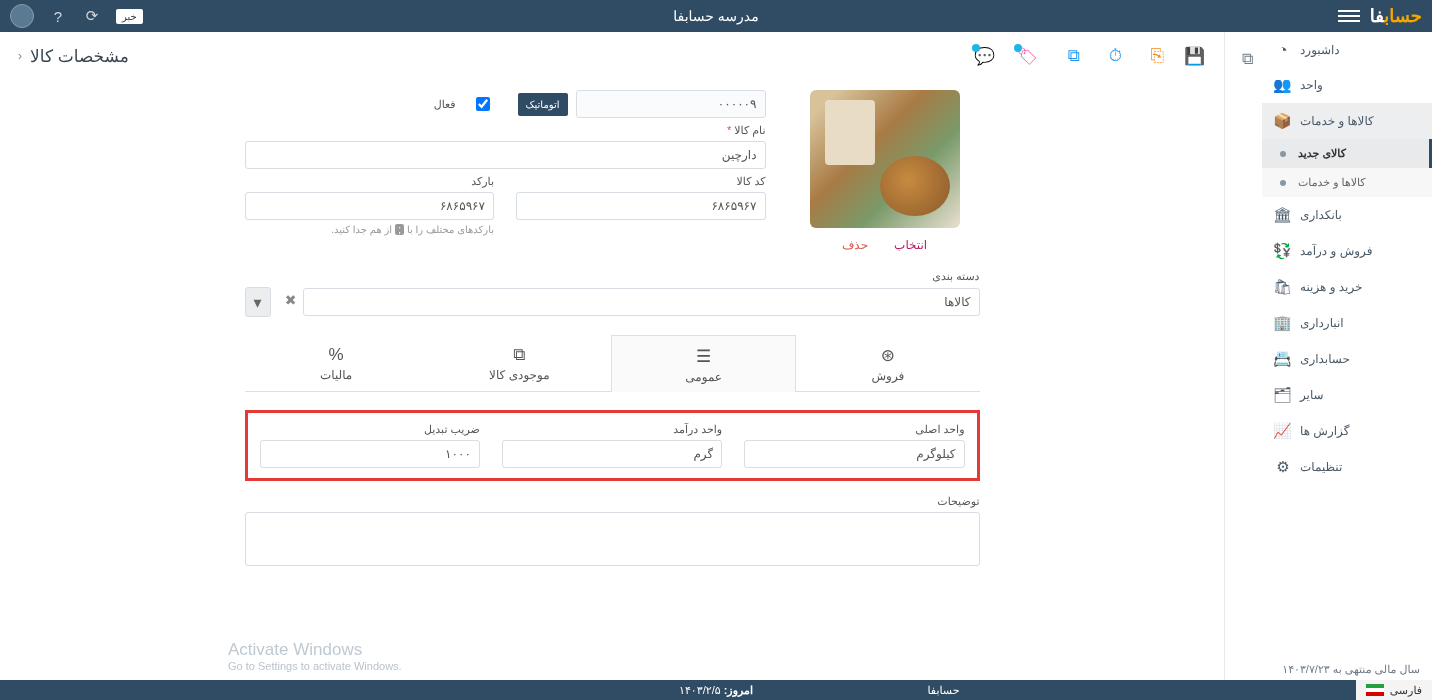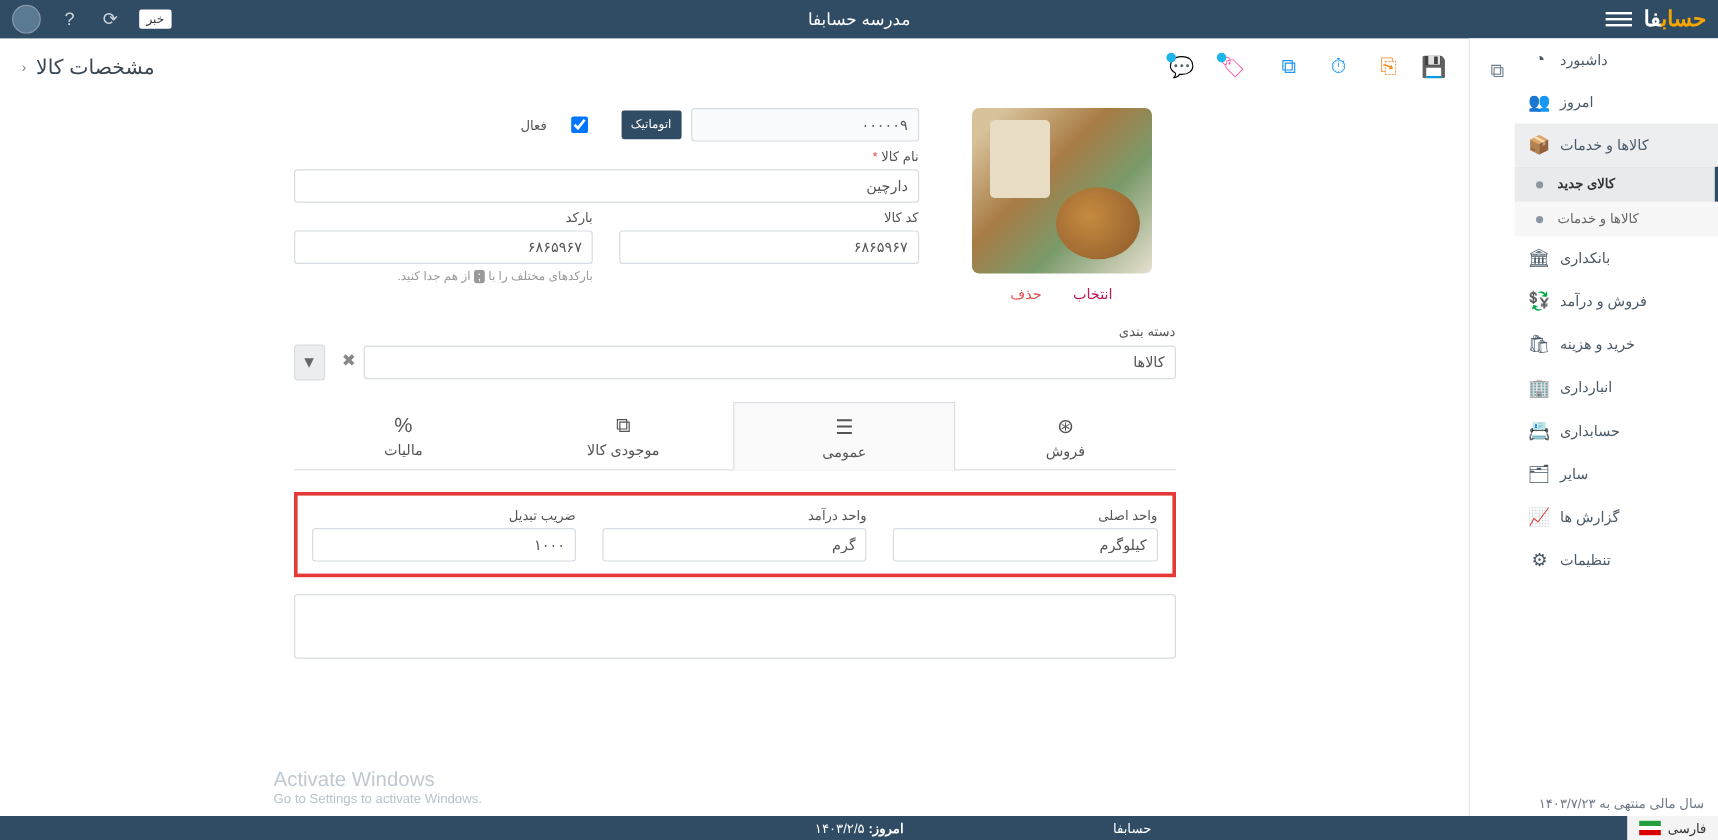--- a/index.html
+++ b/index.html
@@ -119,21 +119,21 @@
     <div class="avatar"></div>
   </div>
 </div>
 
 <div class="sidebar">
   <div class="side-item">
       <span>داشبورد</span>
       <span class="side-icon">◔</span>
     </div>
   <div class="side-item">
-      <span>امروز</span>
+      <span>واحد</span>
       <span class="side-icon">👥</span>
     </div>
   <div class="side-item active">
       <span>کالاها و خدمات</span>
       <span class="side-icon">📦</span>
     </div>
   <div class="side-sub">
     <div class="side-item sel">
         <span>کالای جدید</span>
         <span class="bullet"></span>
@@ -272,20 +272,21 @@
       <div class="fld-label">واحد درآمد</div>
       <input class="input" value="گرم" style="">
     </div>
     <div>
       <div class="fld-label">ضریب تبدیل</div>
       <input class="input" value="۱۰۰۰" style="">
     </div>
   </div>
 
   <div class="desc-block">
+    <div class="fld-label">توضیحات</div>
     <textarea class="textarea" style=""></textarea>
   </div>
 </div>
 
 <div class="wm">
   <div class="big">Activate Windows</div>
   <div class="sm">Go to Settings to activate Windows.</div>
 </div>
 <div class="fiscal">سال مالی منتهی به ۱۴۰۳/۷/۲۳</div>
 

